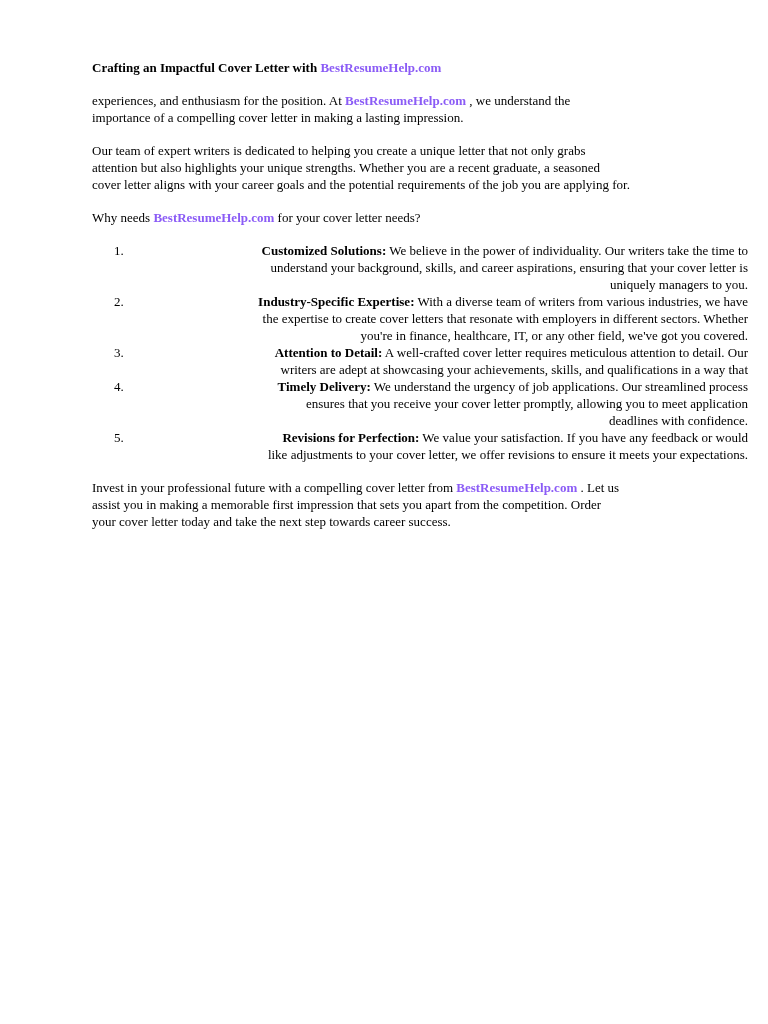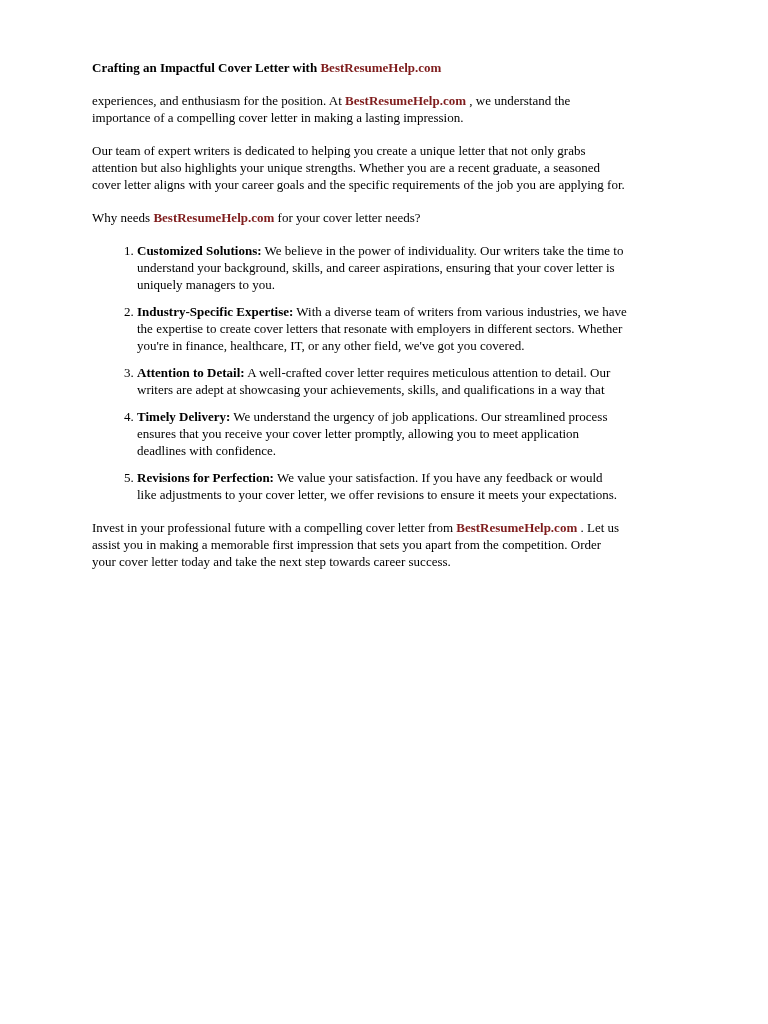--- a/index.html
+++ b/index.html
@@ -14,31 +14,31 @@
     font-family: "Liberation Serif", "DejaVu Serif", serif;
     font-size: 13px;
     line-height: 17px;
     color: #000000;
   }
   .block { margin: 0 0 16px 0; }
   .line { white-space: nowrap; }
   .b { font-weight: bold; }
   .title-line { font-weight: bold; }
   .doclink {
-    color: #7f1d1d;
+    color: #8b5cf6;
     font-weight: bold;
     text-decoration: none;
     cursor: pointer;
   }
   ol.reasons {
     margin: 0 0 16px 0;
     padding: 0 0 0 35px;
     list-style: decimal outside;
   }
-  ol.reasons li { padding: 0; margin: 10px; }
+  ol.reasons li { padding: 0; margin: 0; text-align: right; }
 </style>
 </head>
 <body>
 
 <div class="page">
 
   <div class="block">
     <div class="line title-line">
       <span>Crafting an Impactful Cover Letter with </span><a class="doclink">BestResumeHelp.com</a>
     </div>
@@ -47,21 +47,21 @@
   <div class="block">
     <div class="line">
       <span>experiences, and enthusiasm for the position. At </span><a class="doclink">BestResumeHelp.com</a><span> , we understand the</span>
     </div>
     <div class="line">importance of a compelling cover letter in making a lasting impression.</div>
   </div>
 
   <div class="block">
     <div class="line">Our team of expert writers is dedicated to helping you create a unique letter that not only grabs</div>
     <div class="line">attention but also highlights your unique strengths. Whether you are a recent graduate, a seasoned</div>
-    <div class="line">cover letter aligns with your career goals and the specific requirements of the job you are applying for.</div>
+    <div class="line">cover letter aligns with your career goals and the potential requirements of the job you are applying for.</div>
   </div>
 
   <div class="block">
     <div class="line">
       <span>Why needs </span><a class="doclink">BestResumeHelp.com</a><span> for your cover letter needs?</span>
     </div>
   </div>
 
   <ol class="reasons">
     <li>

